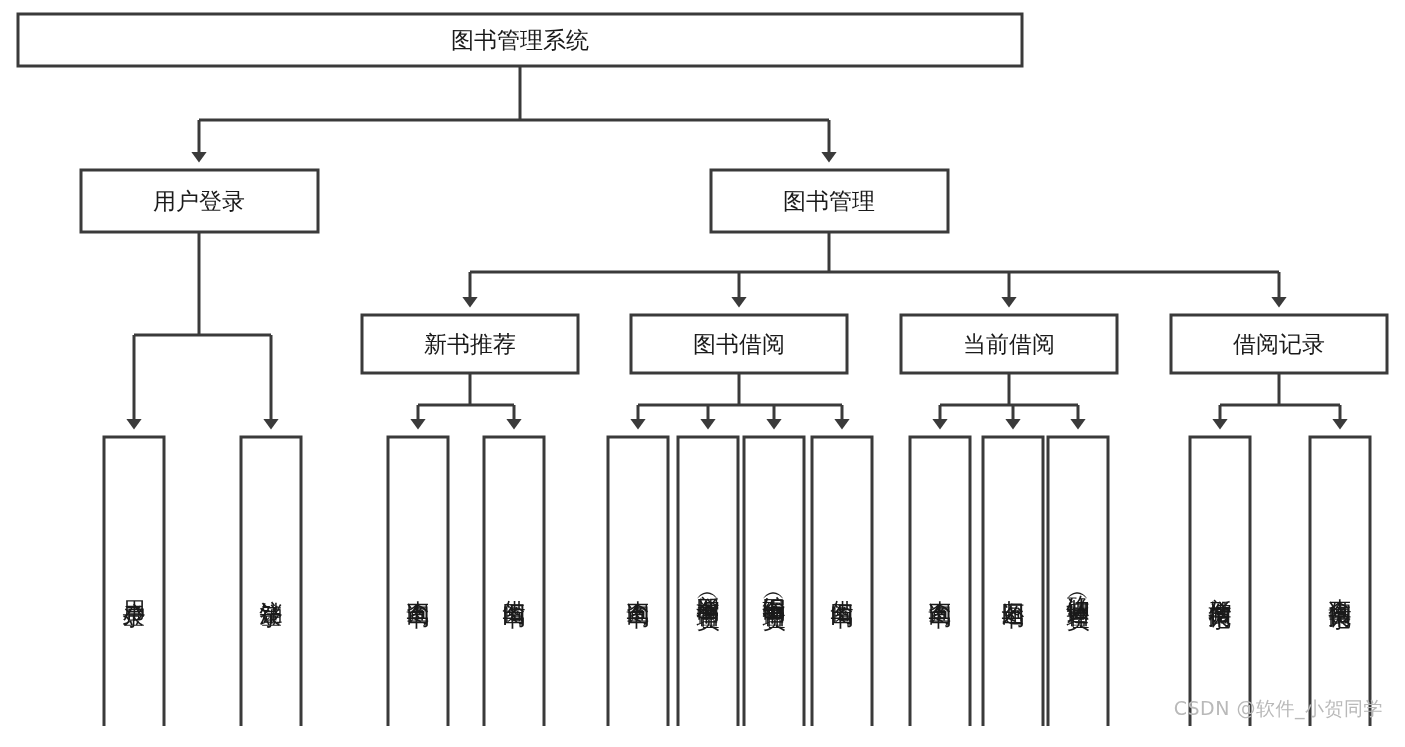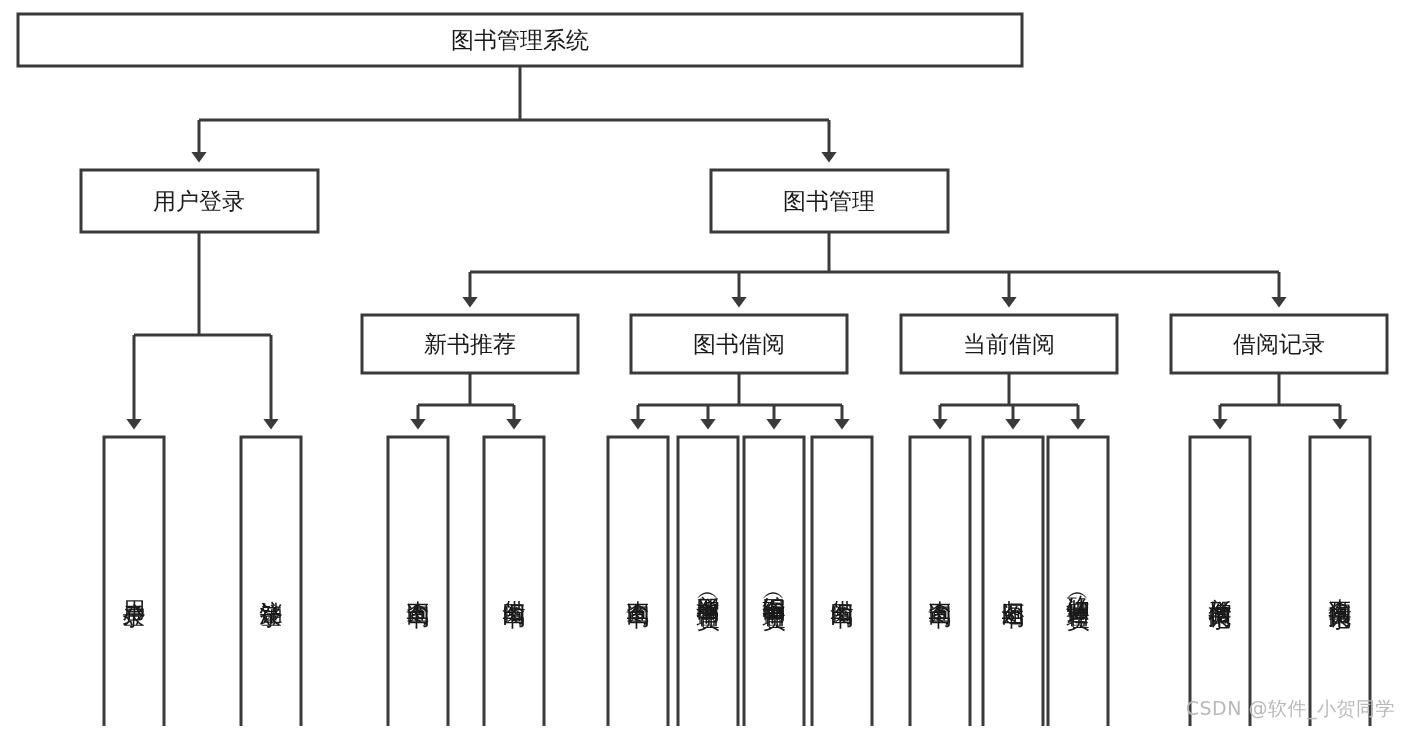--- a/index.html
+++ b/index.html
@@ -56,21 +56,21 @@
     font-family: "DejaVu Sans", "Liberation Sans", sans-serif;
     font-size: 23px;
     line-height: 1.08;
     color: #1a1a1a;
     letter-spacing: 2px;
     white-space: nowrap;
     pointer-events: none;
   }
   .watermark {
     position: absolute;
-    right: 10px;
+    right: 22px;
     bottom: 4px;
     font-family: "DejaVu Sans", "Liberation Sans", sans-serif;
     font-size: 19px;
     color: #b9b9b9;
     letter-spacing: 0.5px;
     white-space: nowrap;
   }
 </style>
 </head>
 <body>

